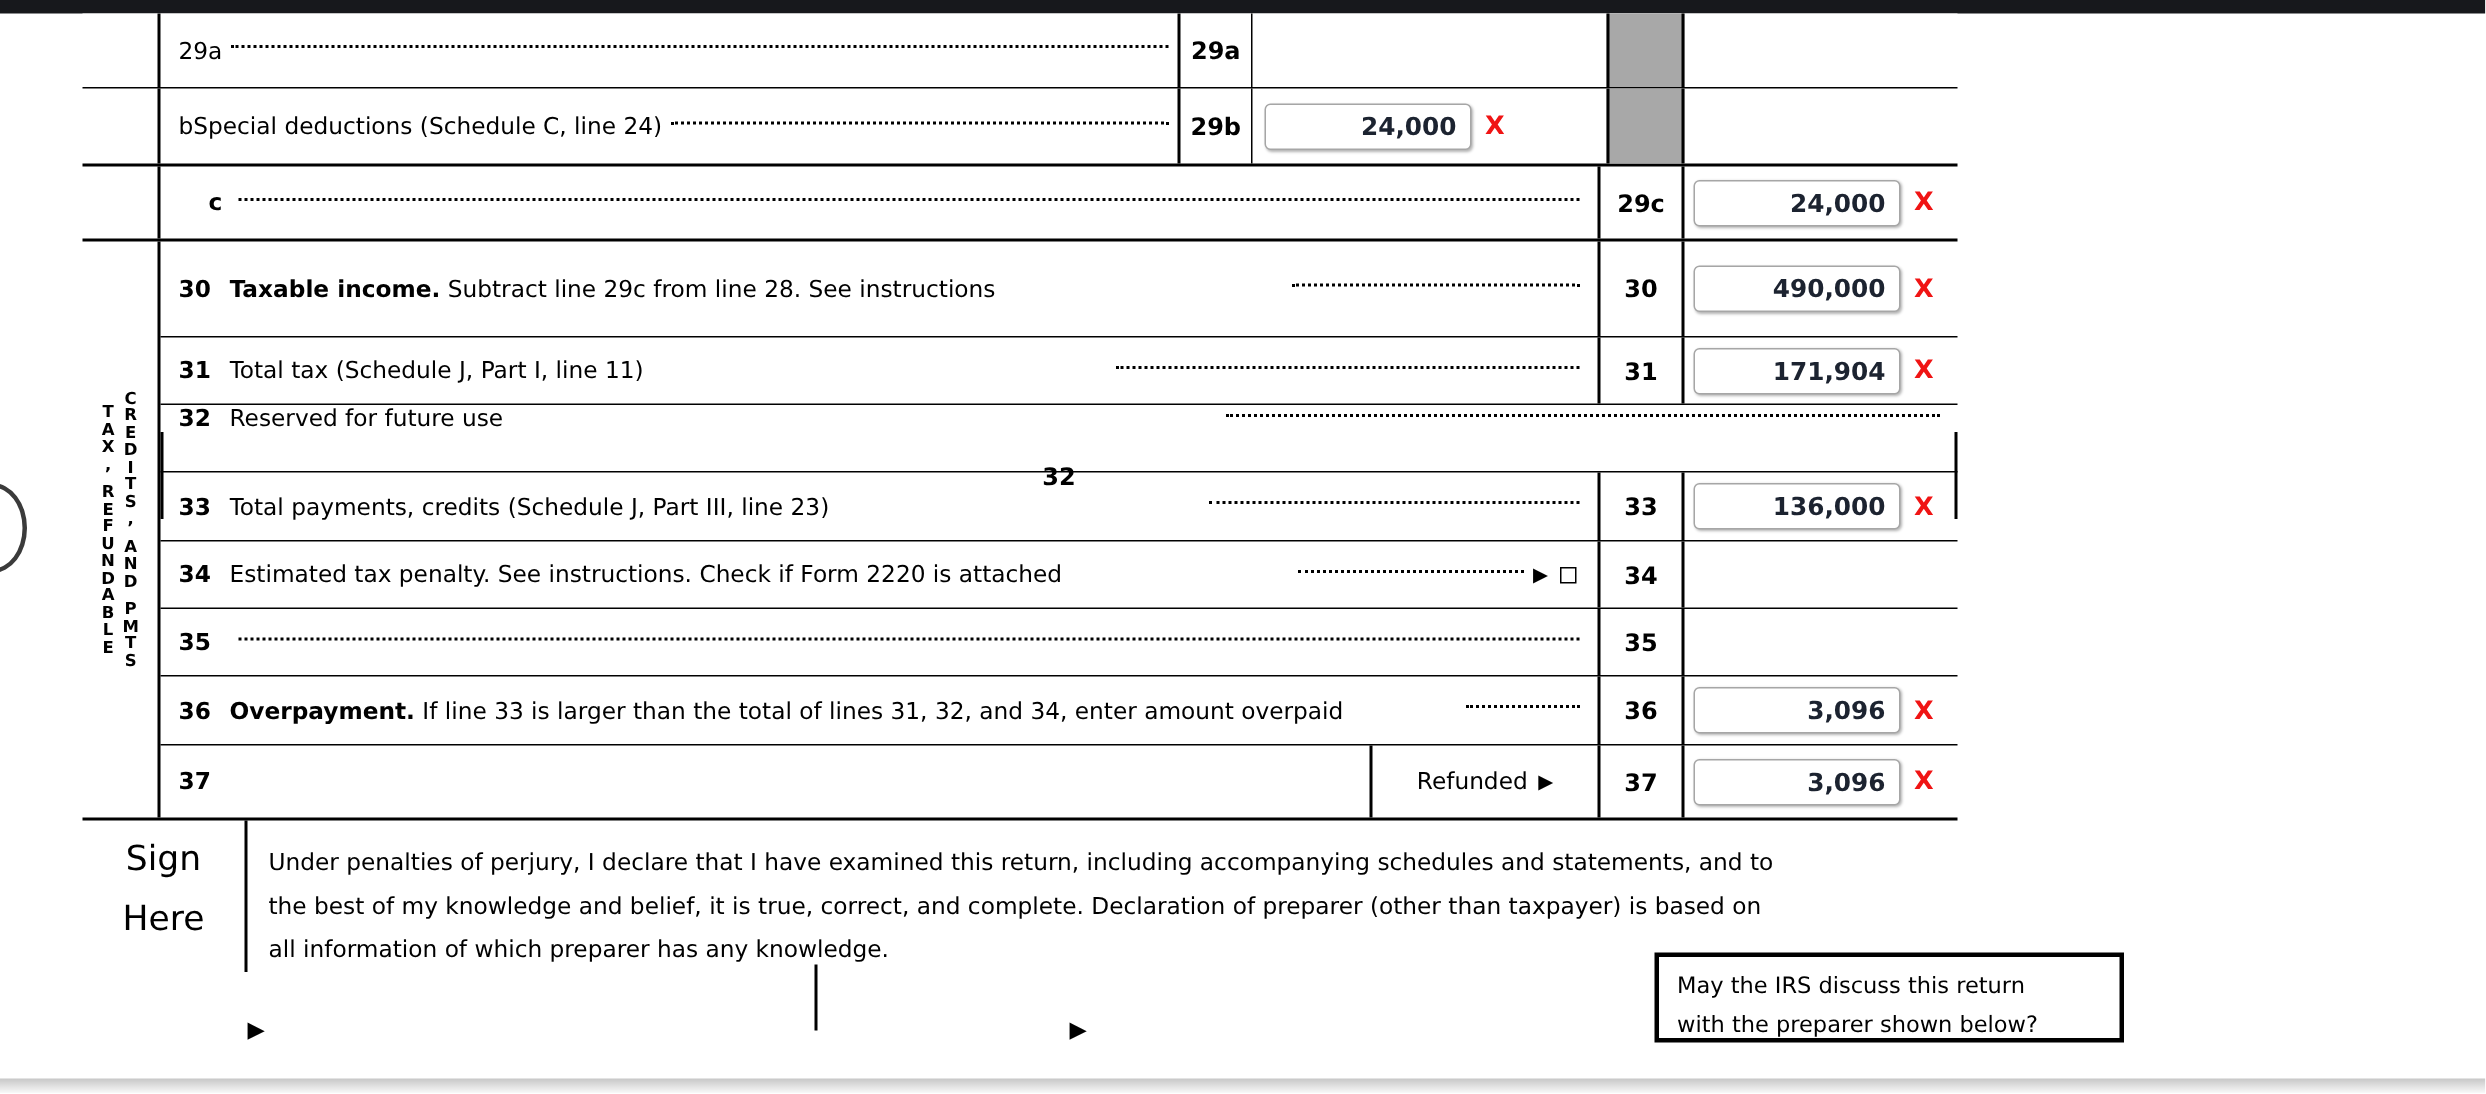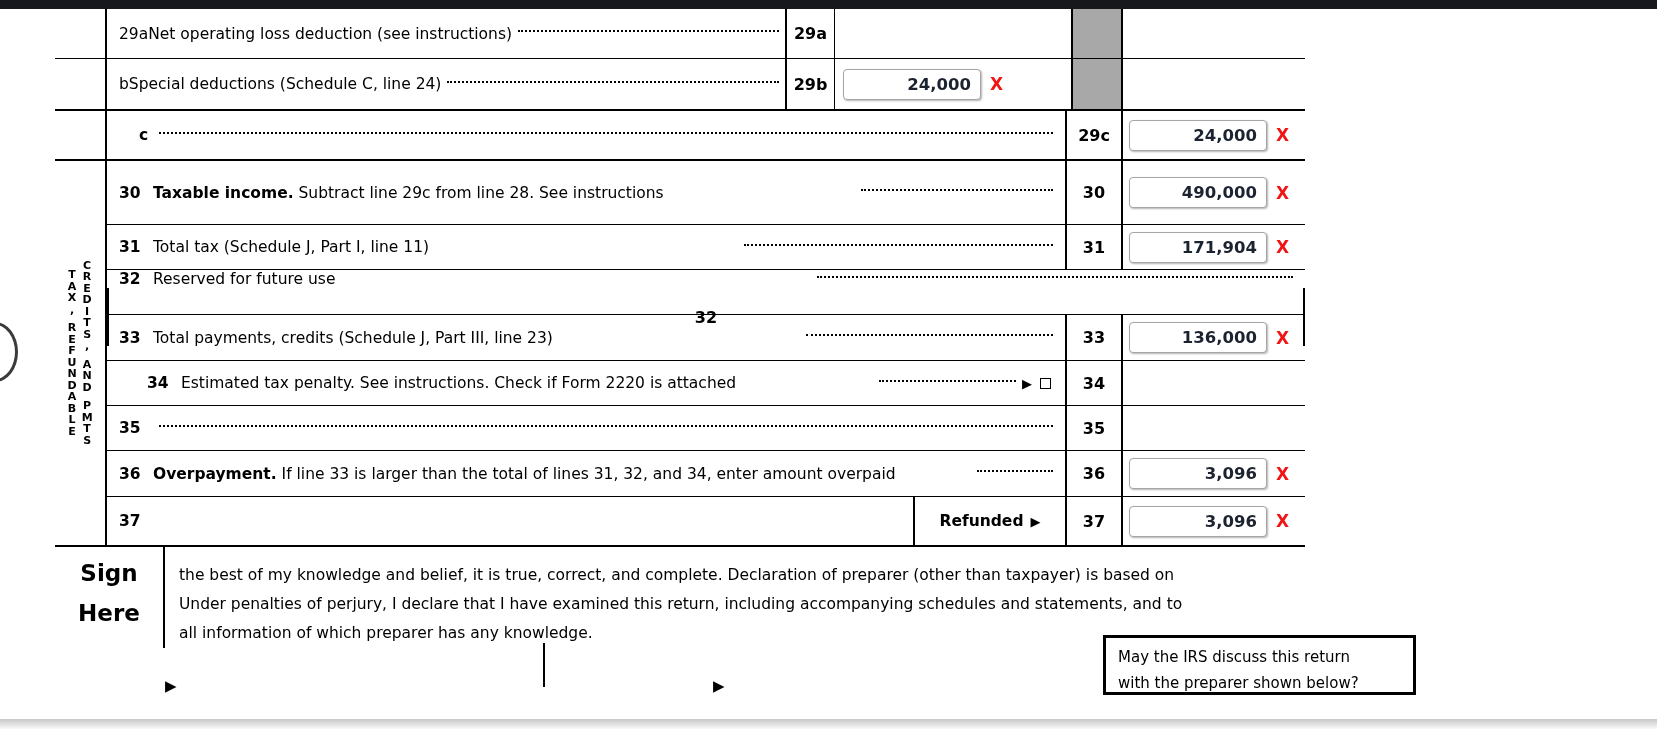--- a/index.html
+++ b/index.html
@@ -168,21 +168,21 @@
     min-width: 10px;
   }
 
   
   .signblk { display: flex; border-top: 2px solid #000; }
   .sign-rail {
     flex: 0 0 110px;
     border-right: 2px solid #000;
     display: flex; flex-direction: column;
     justify-content: center; align-items: center;
-    font-weight: bold; font-size: 23px; line-height: 40px;
+    font-weight: normal; font-size: 23px; line-height: 40px;
     padding-bottom: 10px;
   }
   .sign-body { flex: 1 1 auto; padding: 14px 12px 0 14px; position: relative; }
   .perjury { font-size: 15.5px; line-height: 29px; color: #000; }
   .sig-divider {
     position: absolute; left: 378px; top: 96px;
     width: 2px; height: 44px; background: #000;
   }
   .sig-arrow1 { position: absolute; left: 0px; top: 130px; font-size: 15px; }
   .sig-arrow2 { position: absolute; left: 548px; top: 130px; font-size: 15px; }
@@ -213,21 +213,20 @@
   <div class="topbar"></div>
   <div class="left-arc"></div>
 
   <div class="form">
 
     <div class="blk29">
       <div class="row29" style="border-bottom:1px solid #000;">
         <div class="rail"></div>
         <div class="desc29">
           <span class="num">29a</span>
-          <span class="txt">Net operating loss deduction (see instructions)</span>
           <span class="leader"></span>
         </div>
         <div class="sub-stub">29a</div>
         <div class="sub-amt"></div>
         <div class="gray"></div>
         <div class="endcol"></div>
       </div>
 
       <div class="row29">
         <div class="rail"></div>
@@ -349,21 +348,21 @@
             <span class="txt">Total payments, credits (Schedule J, Part III, line 23)</span>
             <span class="leader"></span>
           </div>
           <div class="stub w58">33</div>
           <div class="amt">
             <div class="inputbox">136,000</div>
             <span class="xmark">X</span>
           </div>
         </div>
 
-        <div class="row rowline-thin" style="height:45px;padding-left:28px;">
+        <div class="row rowline-thin" style="height:45px;">
           <div class="desc">
             <span class="num">34</span>
             <span class="txt">Estimated tax penalty. See instructions. Check if Form 2220 is attached</span>
             <span class="leader"></span>
             <span class="ftarrow">▶</span>
             <span class="chkbox"></span>
             <span style="width:8px;"></span>
           </div>
           <div class="stub w58">34</div>
           <div class="amt"></div>
@@ -391,43 +390,43 @@
           <div class="amt">
             <div class="inputbox">3,096</div>
             <span class="xmark">X</span>
           </div>
         </div>
 
         <div class="row" style="height:48px;">
           <div class="desc" style="border-right:2px solid #000;">
             <span class="num">37</span>
           </div>
-          <div style="flex:0 0 150px; display:flex; align-items:center; justify-content:center; font-weight:bold; font-size:15.5px;">
+          <div style="flex:0 0 150px; display:flex; align-items:center; justify-content:center; font-weight:normal; font-size:15.5px;">
             <span>Refunded</span>
             <span class="ftarrow" style="margin-left:7px;">▶</span>
           </div>
           <div class="stub w58">37</div>
           <div class="amt">
             <div class="inputbox">3,096</div>
             <span class="xmark">X</span>
           </div>
         </div>
 
       </div>
     </div>
 
     <div class="signblk">
       <div class="sign-rail">
         <div>Sign</div>
         <div>Here</div>
       </div>
       <div class="sign-body">
         <div class="perjury">
+          <div>Under penalties of perjury, I declare that I have examined this return, including accompanying schedules and statements, and to</div>
           <div>the best of my knowledge and belief, it is true, correct, and complete. Declaration of preparer (other than taxpayer) is based on</div>
-          <div>Under penalties of perjury, I declare that I have examined this return, including accompanying schedules and statements, and to</div>
           <div>all information of which preparer has any knowledge.</div>
         </div>
         <div class="sig-divider"></div>
         <div class="sig-arrow1">▶</div>
         <div class="sig-arrow2">▶</div>
 
         <div class="irsbox">
           <div>May the IRS discuss this return</div>
           <div>with the preparer shown below?</div>
         </div>

